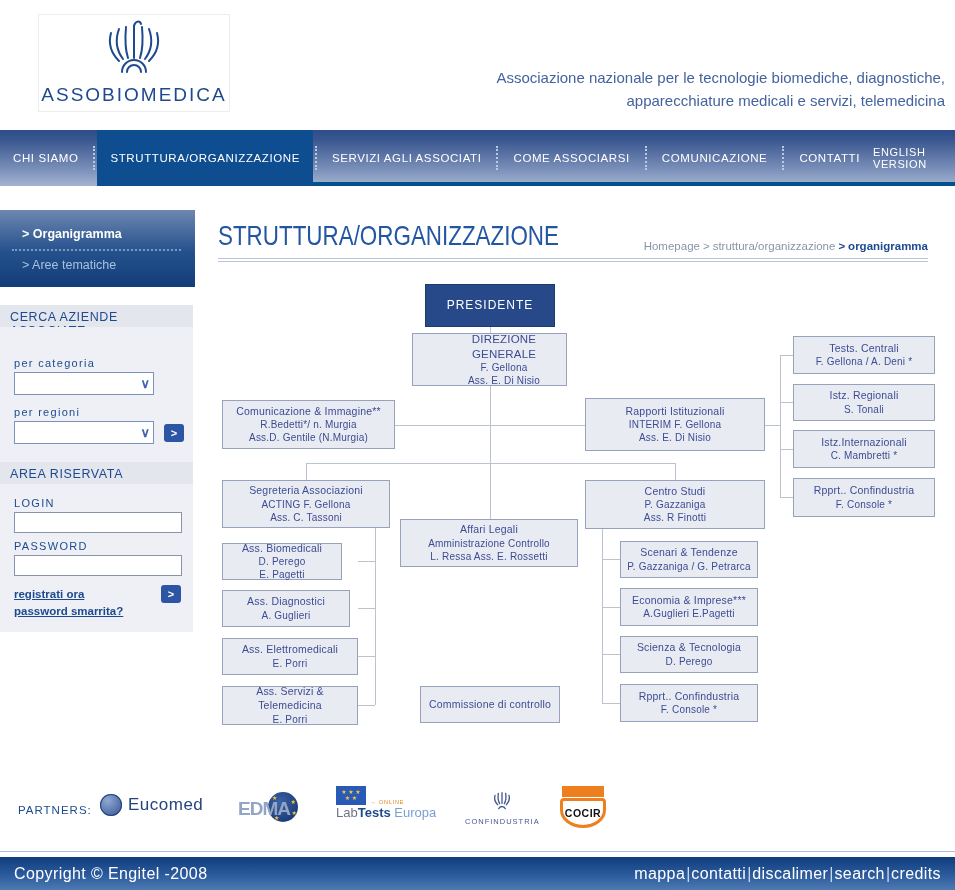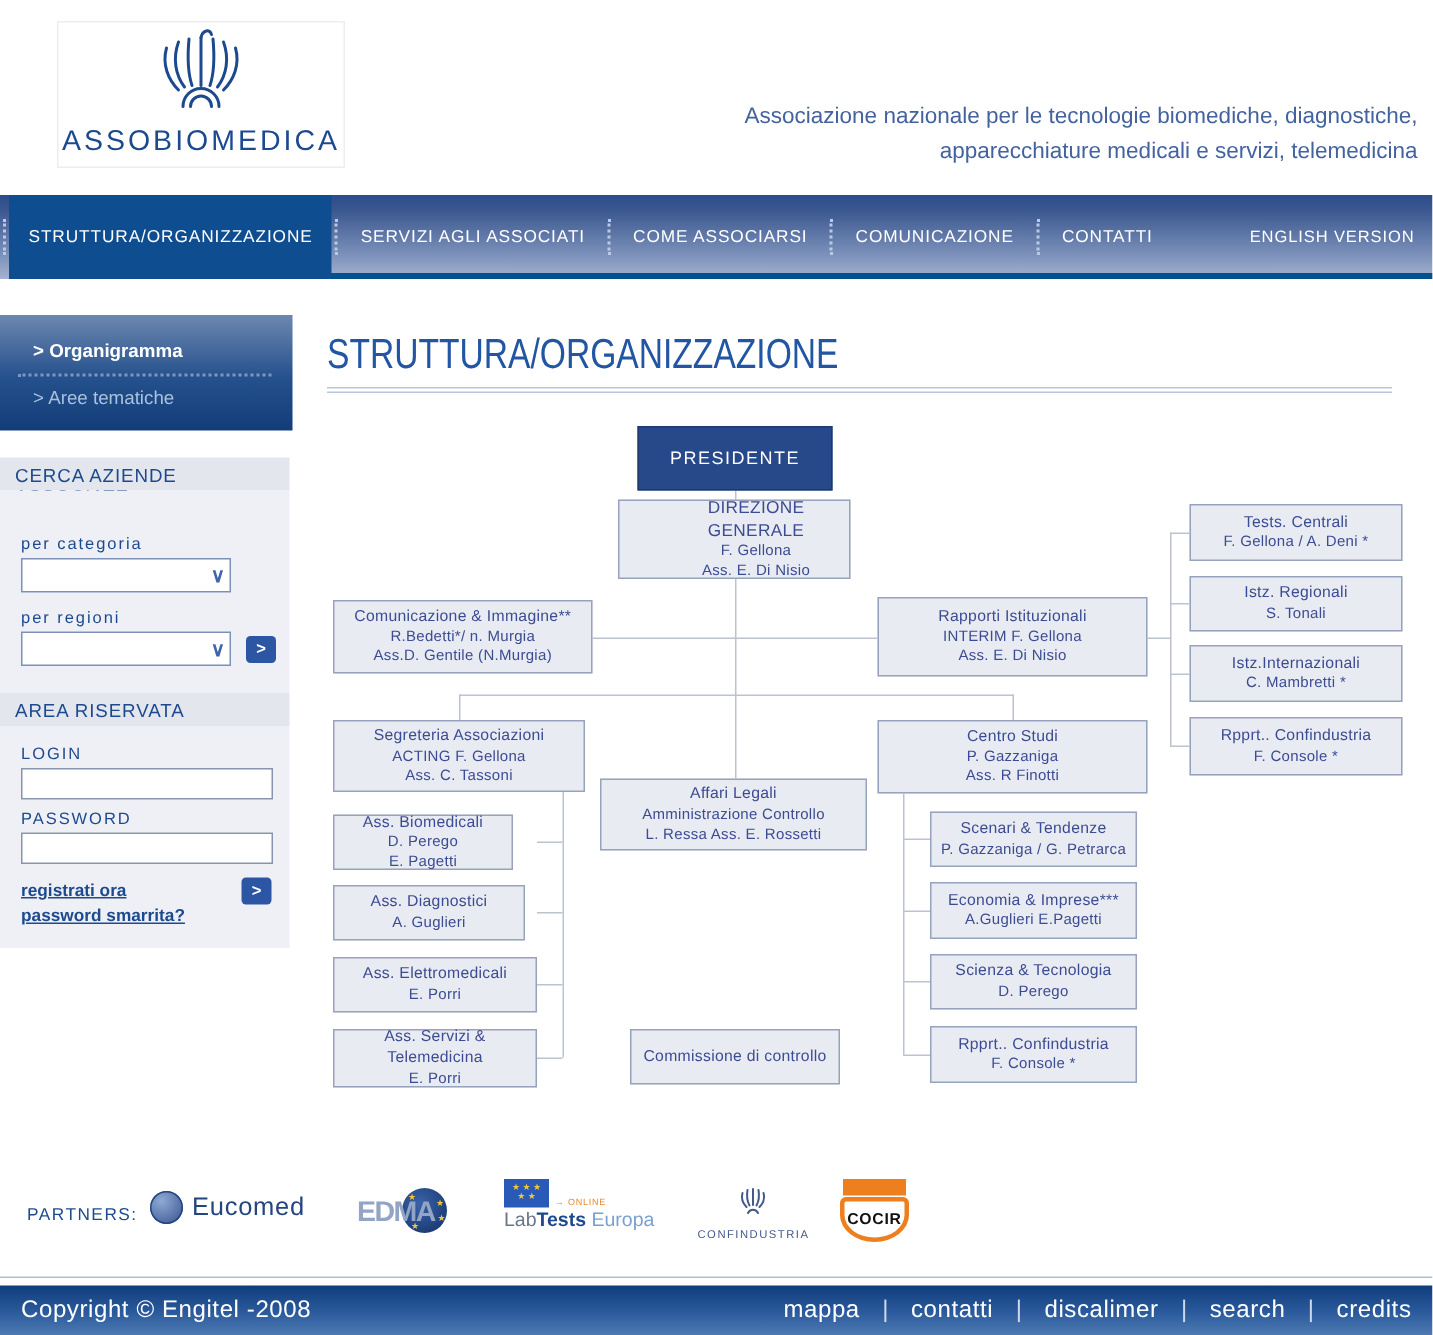--- a/index.html
+++ b/index.html
@@ -99,21 +99,21 @@
   .cocir-shield { width:46px; height:30px; margin-top:1px; border:3px solid #ee7f1e; border-radius:4px 4px 50% 50% / 4px 4px 60% 60%;
                   background:#fff; display:flex; align-items:center; justify-content:center;
                   color:#111; font-weight:bold; font-size:10.5px; letter-spacing:0.5px; }
 
   
   .bottom-line { position:absolute; top:851px; left:0; width:955px; border-top:1px solid #a9c0dc; }
   .bottom-bar { position:absolute; top:857px; left:0; width:955px; height:33px;
                 background:linear-gradient(180deg,#0f3d7c 0%, #2c5b9d 55%, #4d7ab1 100%);
                 display:flex; align-items:center; color:#fff; font-size:16px; padding:0 14px; }
   .copyright { letter-spacing:0.4px; }
-  .bottom-links { margin-left:auto; display:flex; align-items:center; gap:15px; }
+  .bottom-links { margin-left:auto; display:flex; align-items:center; gap:1px; }
   .bottom-link { cursor:pointer; letter-spacing:0.4px; }
   .pipe { color:#cdd9ea; }
 </style>
 </head>
 <body>
 
 <div class="page">
 
   <div class="header">
     <div class="logo-box">
@@ -135,20 +135,21 @@
       </span>
       <span class="logo-text">ASSOBIOMEDICA</span>
     </div>
     <div class="tagline">
       <div>Associazione nazionale per le tecnologie biomediche, diagnostiche,</div>
       <div>apparecchiature medicali e servizi, telemedicina</div>
     </div>
   </div>
 
   <div class="nav">
+    <div class="nav-item">CHI SIAMO</div>
     <div class="nav-sep"></div>
     <div class="nav-item active">STRUTTURA/ORGANIZZAZIONE</div>
     <div class="nav-sep"></div>
     <div class="nav-item">SERVIZI AGLI ASSOCIATI</div>
     <div class="nav-sep"></div>
     <div class="nav-item">COME ASSOCIARSI</div>
     <div class="nav-sep"></div>
     <div class="nav-item">COMUNICAZIONE</div>
     <div class="nav-sep"></div>
     <div class="nav-item">CONTATTI</div>
@@ -191,20 +192,23 @@
       <div class="side-label">PASSWORD</div>
       <input class="side-input" type="password" style="">
       <a class="side-link">registrati ora</a>
       <a class="side-link">password smarrita?</a>
       <div class="go-button login-go">&gt;</div>
     </div>
   </div>
 
   <div class="main-head">
     <span class="page-title">STRUTTURA/ORGANIZZAZIONE</span>
+    <div class="breadcrumb">
+      <span class="bc-link">Homepage</span><span class="bc-sep">&gt;</span><span class="bc-link">struttura/organizzazione</span><span class="bc-sep-bold">&gt;</span><span class="bc-current">organigramma</span>
+    </div>
   </div>
   <div class="title-rule"></div>
 
   <div class="org-chart">
       <div class="org-connector" style="left: 272px; top: 57px; width: 1px; height: 192px;"></div>
       <div class="org-connector" style="left: 177px; top: 155px; width: 190px; height: 1px;"></div>
       <div class="org-connector" style="left: 88px; top: 193px; width: 370px; height: 1px;"></div>
       <div class="org-connector" style="left: 88px; top: 193px; width: 1px; height: 17px;"></div>
       <div class="org-connector" style="left: 457px; top: 193px; width: 1px; height: 17px;"></div>
       <div class="org-connector" style="left: 157px; top: 258px; width: 1px; height: 177px;"></div>

